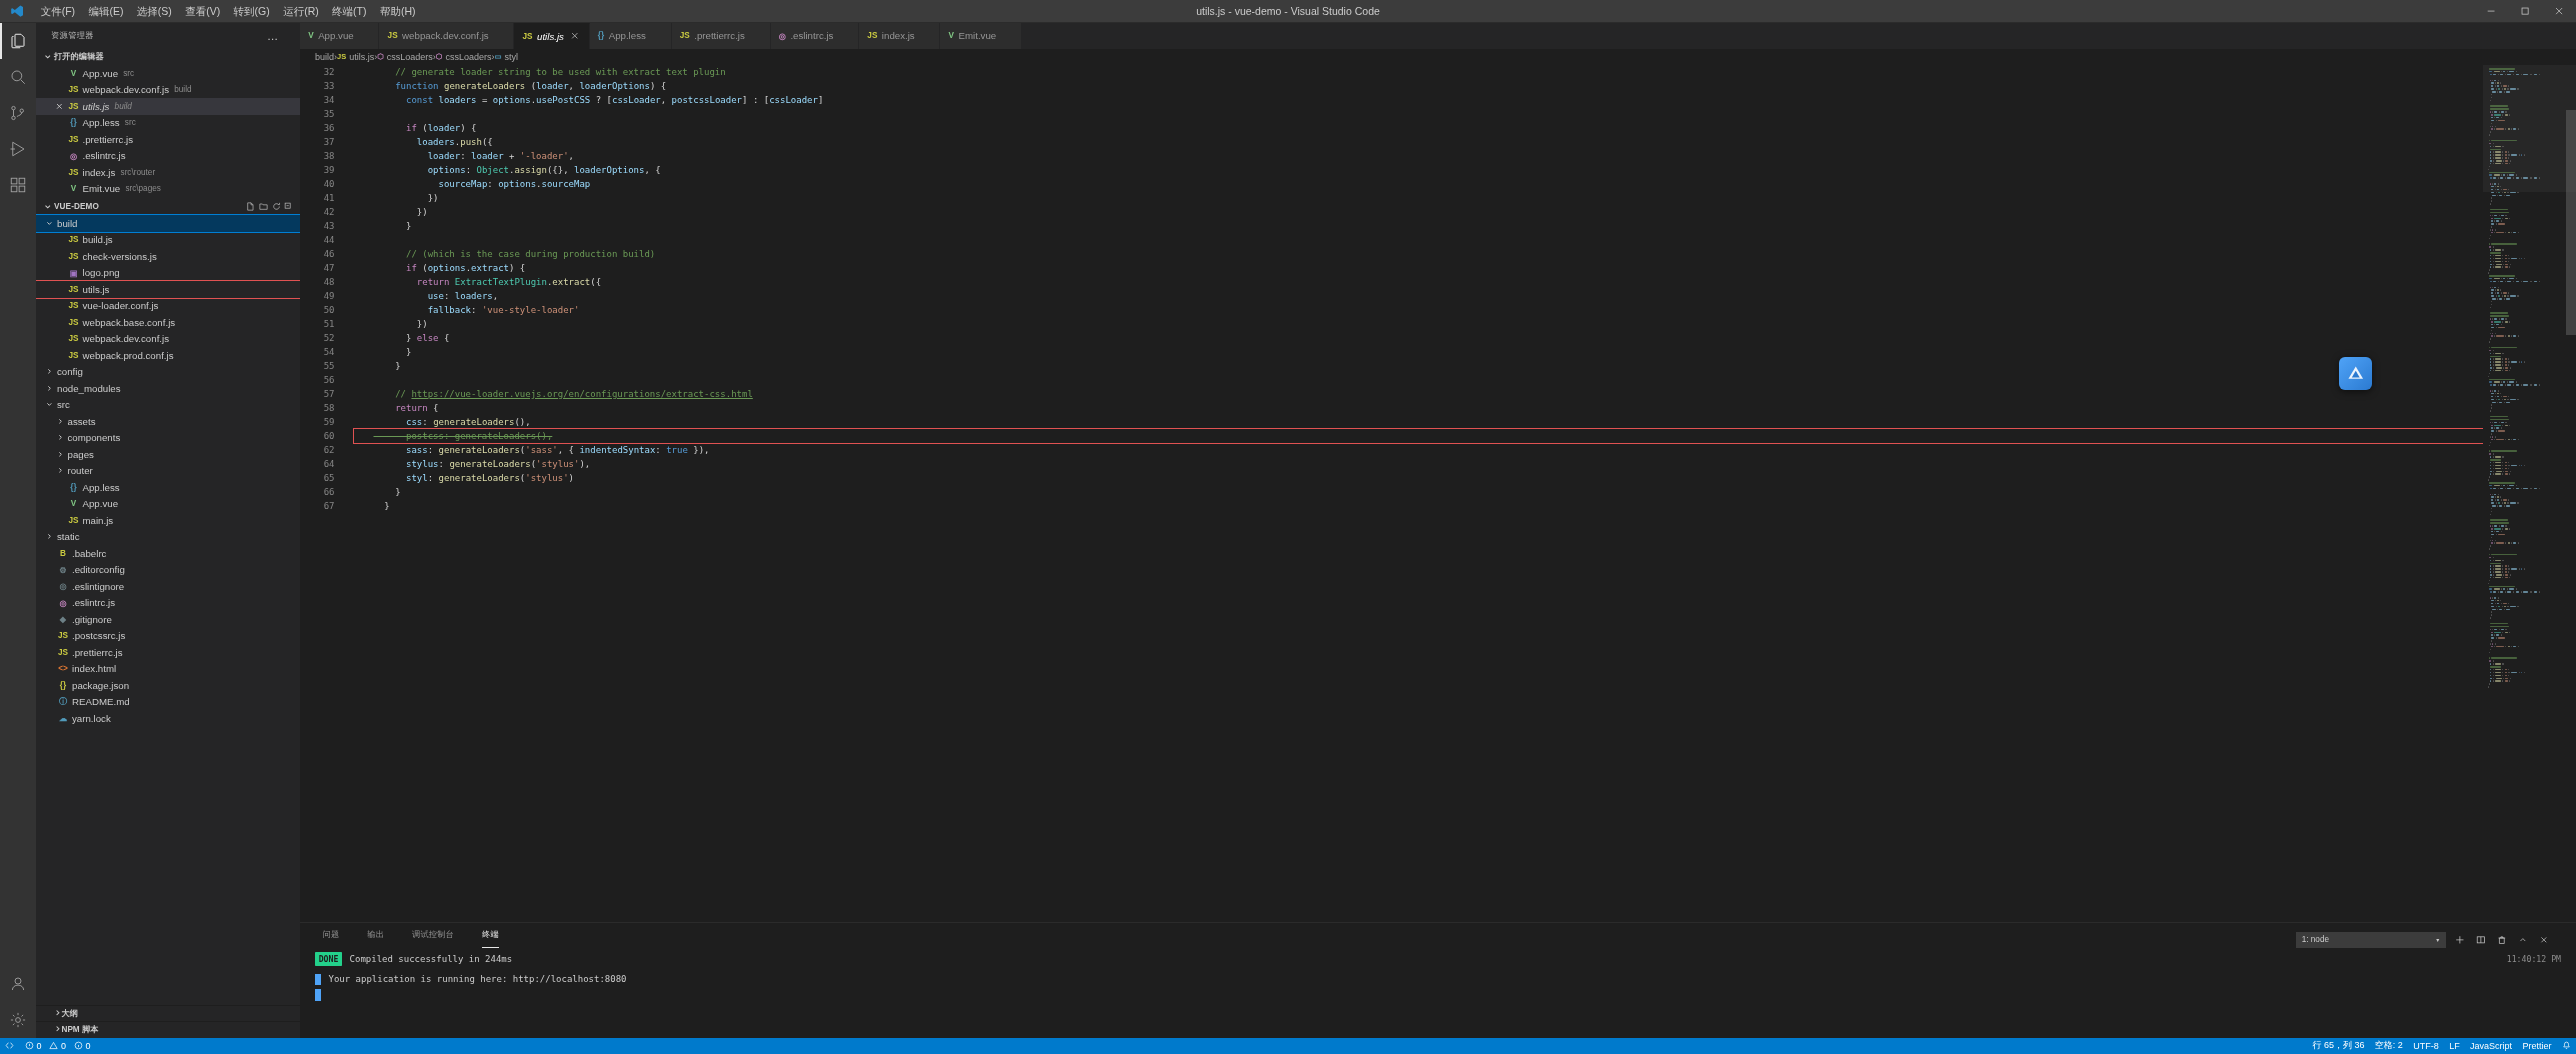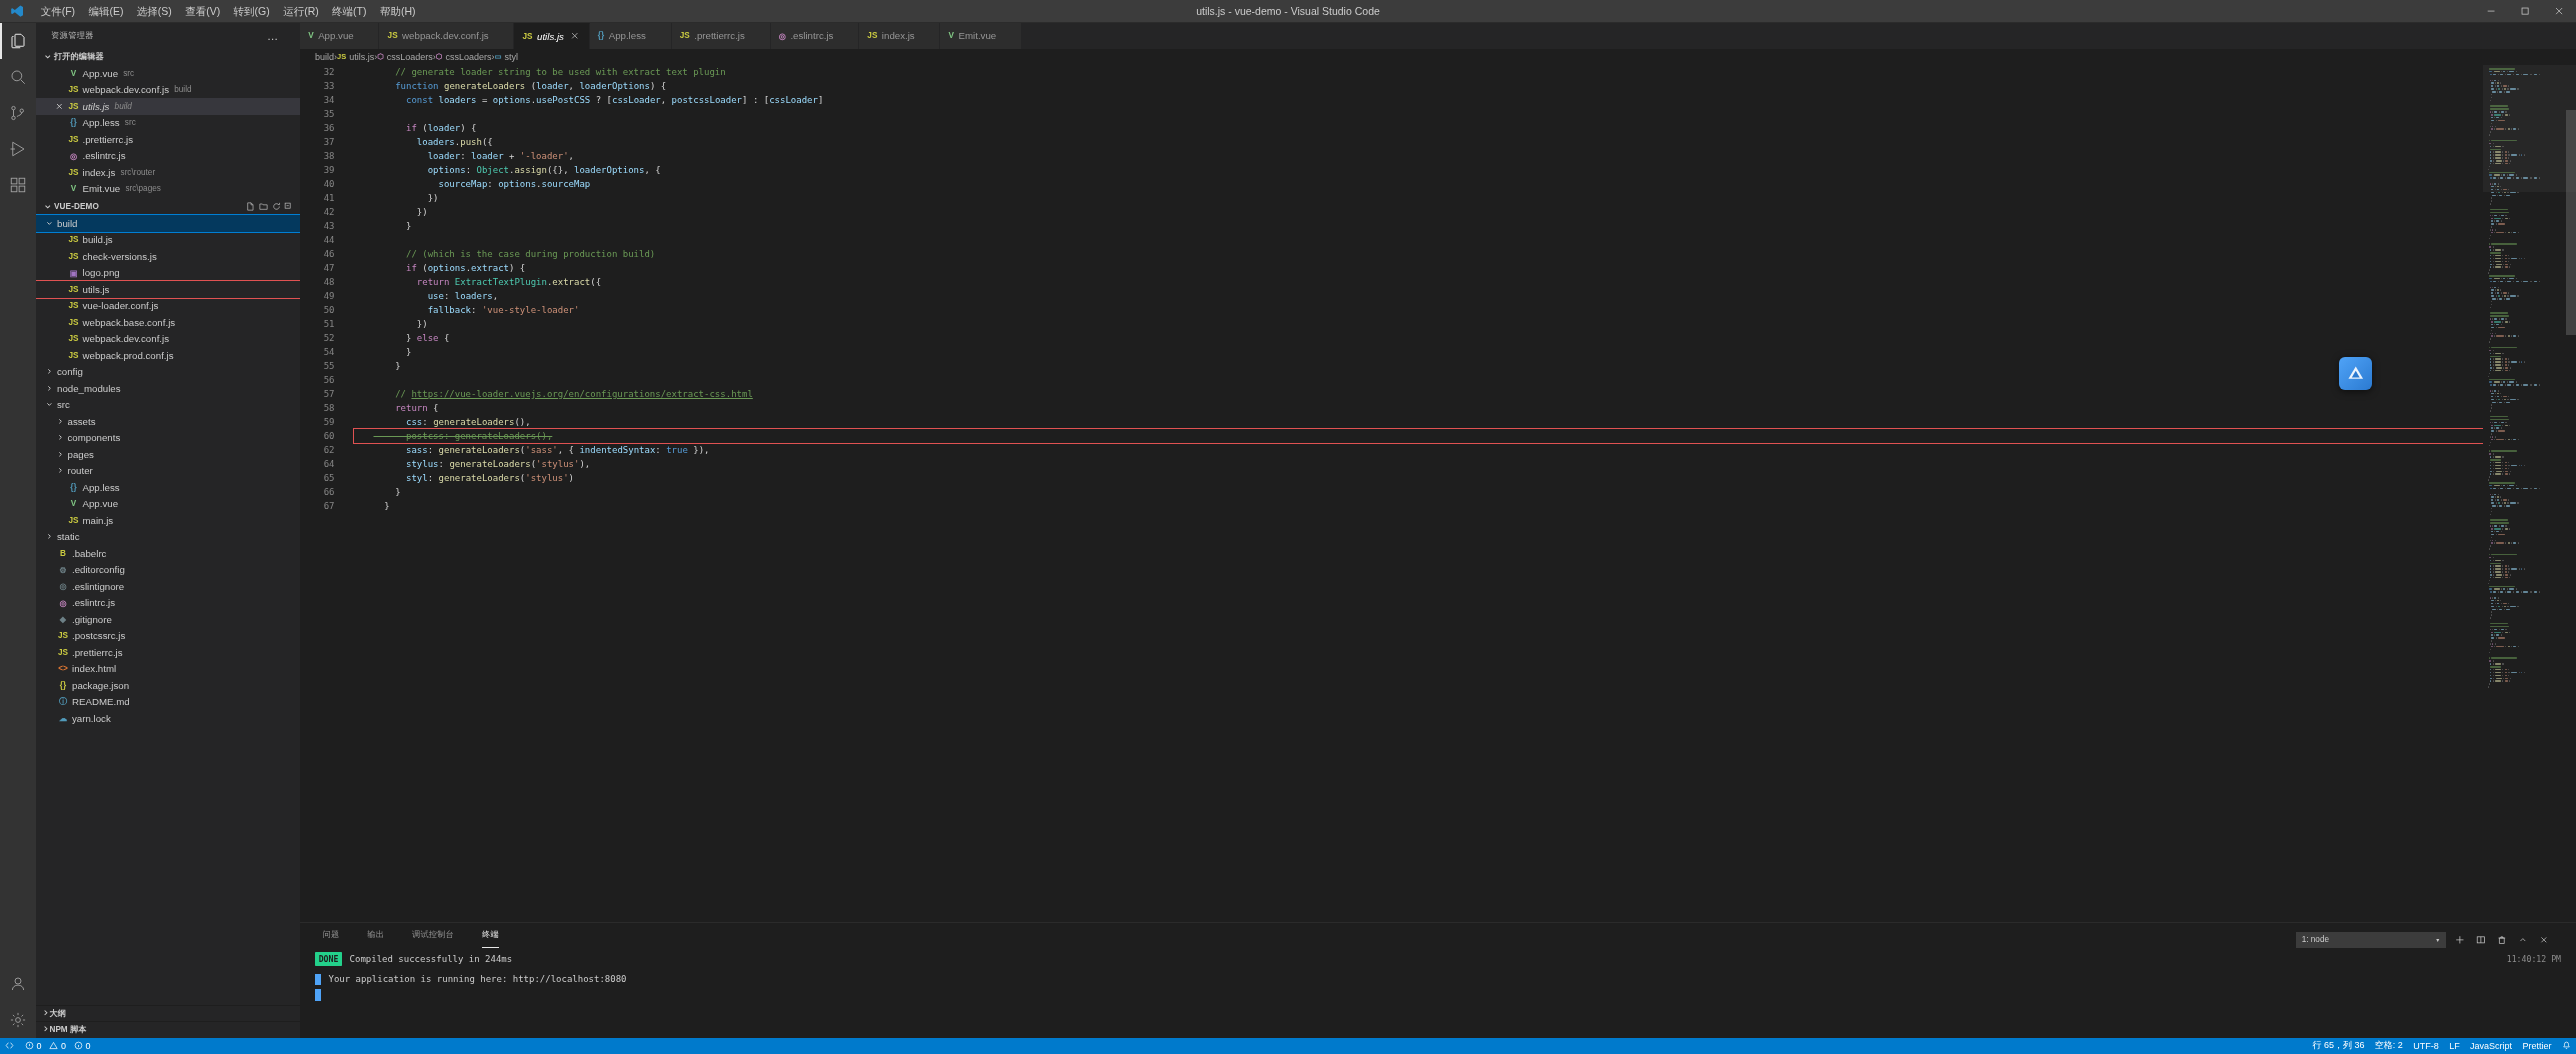--- a/index.html
+++ b/index.html
@@ -97,21 +97,21 @@
   .i-eslint { color:#c586c0; }
   .i-babel { color:#cbcb41; }
   .i-gear { color:#6d8086; }
   .i-git { color:#6d8086; }
   .i-png { color:#a074c4; }
   .i-lock { color:#519aba; }
 
   .sb-bottom { margin-top:auto; }
   .sb-footer-row {
     height:16.5px; display:flex; align-items:center; font-size:8.2px; font-weight:bold;
-    color:#cccccc; padding-left:6px; border-top:0.7px solid #1e1e1e; cursor:pointer;
+    color:#cccccc; padding-left:18px; border-top:0.7px solid #1e1e1e; cursor:pointer;
   }
 
   
   .editorarea { flex:1; display:flex; flex-direction:column; min-width:0; background:#1e1e1e; }
 
   .tabsbar { height:26px; background:#252526; display:flex; flex:0 0 26px; overflow:hidden; }
   .tab {
     display:flex; align-items:center; padding:0 8.2px; height:26px; gap:4.5px;
     background:#2d2d2d; color:#969696; font-size:9.7px; white-space:nowrap;
     border-right:0.7px solid #252526; cursor:pointer; min-width:0;

